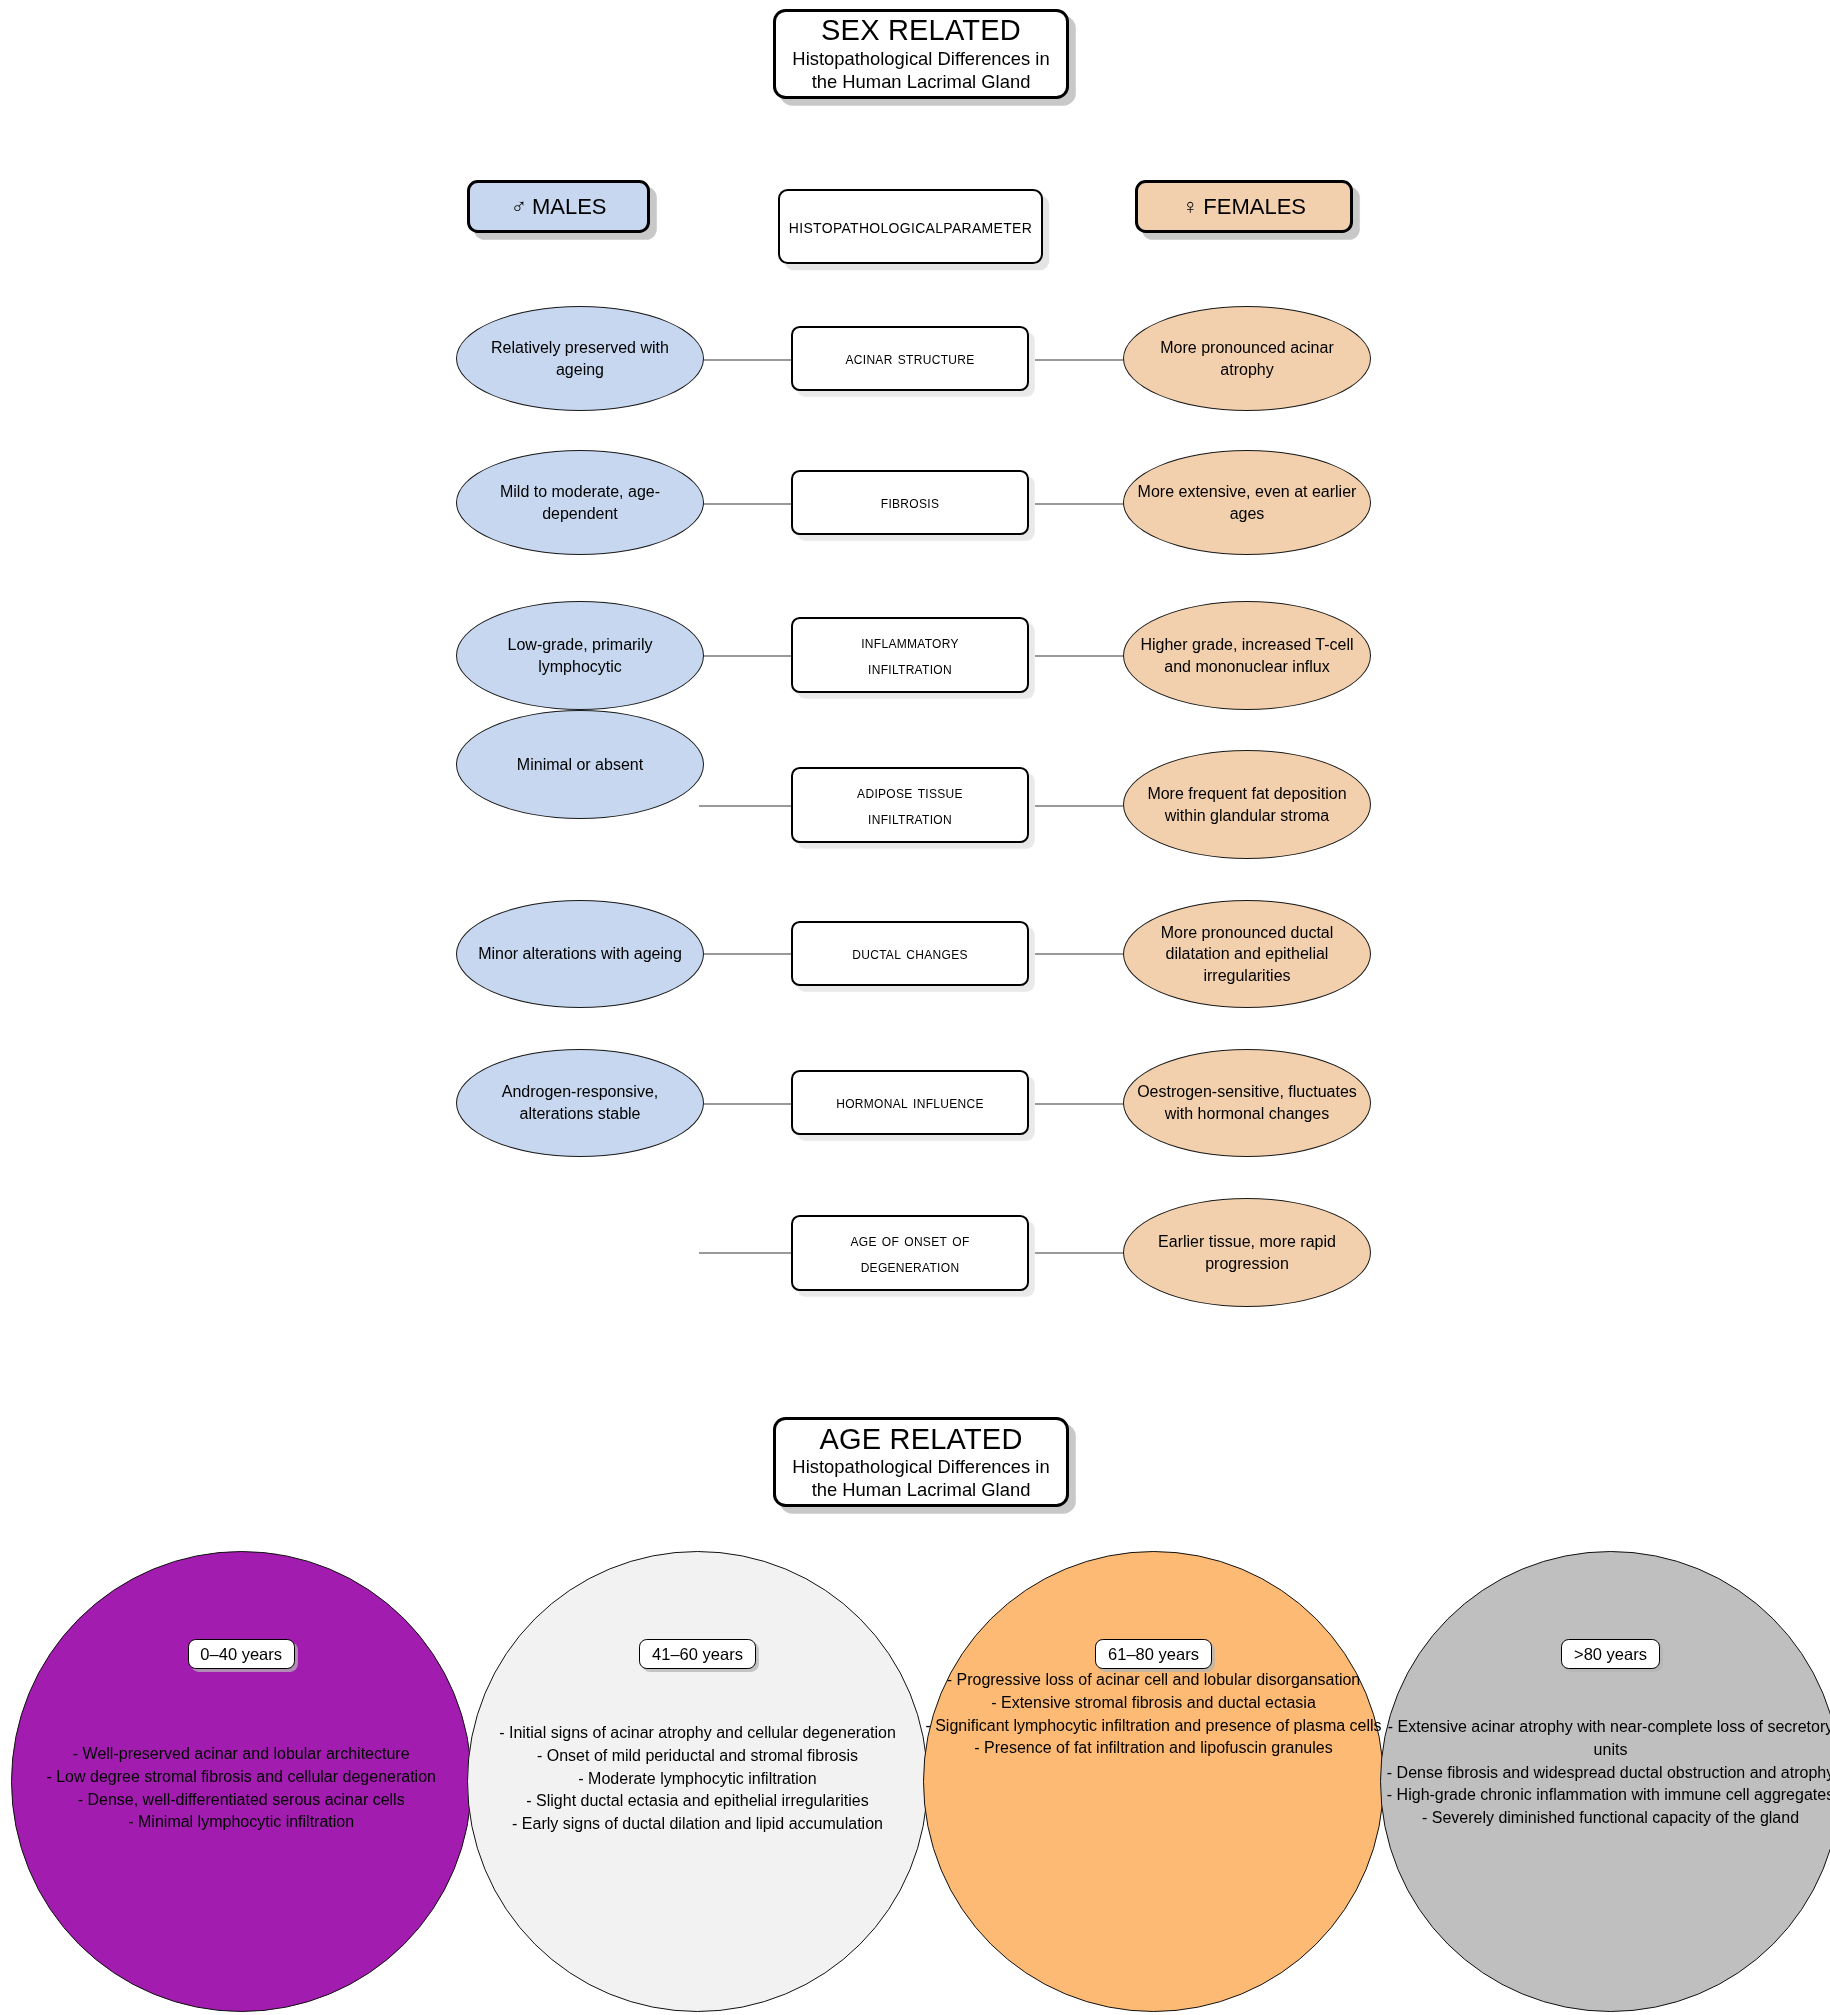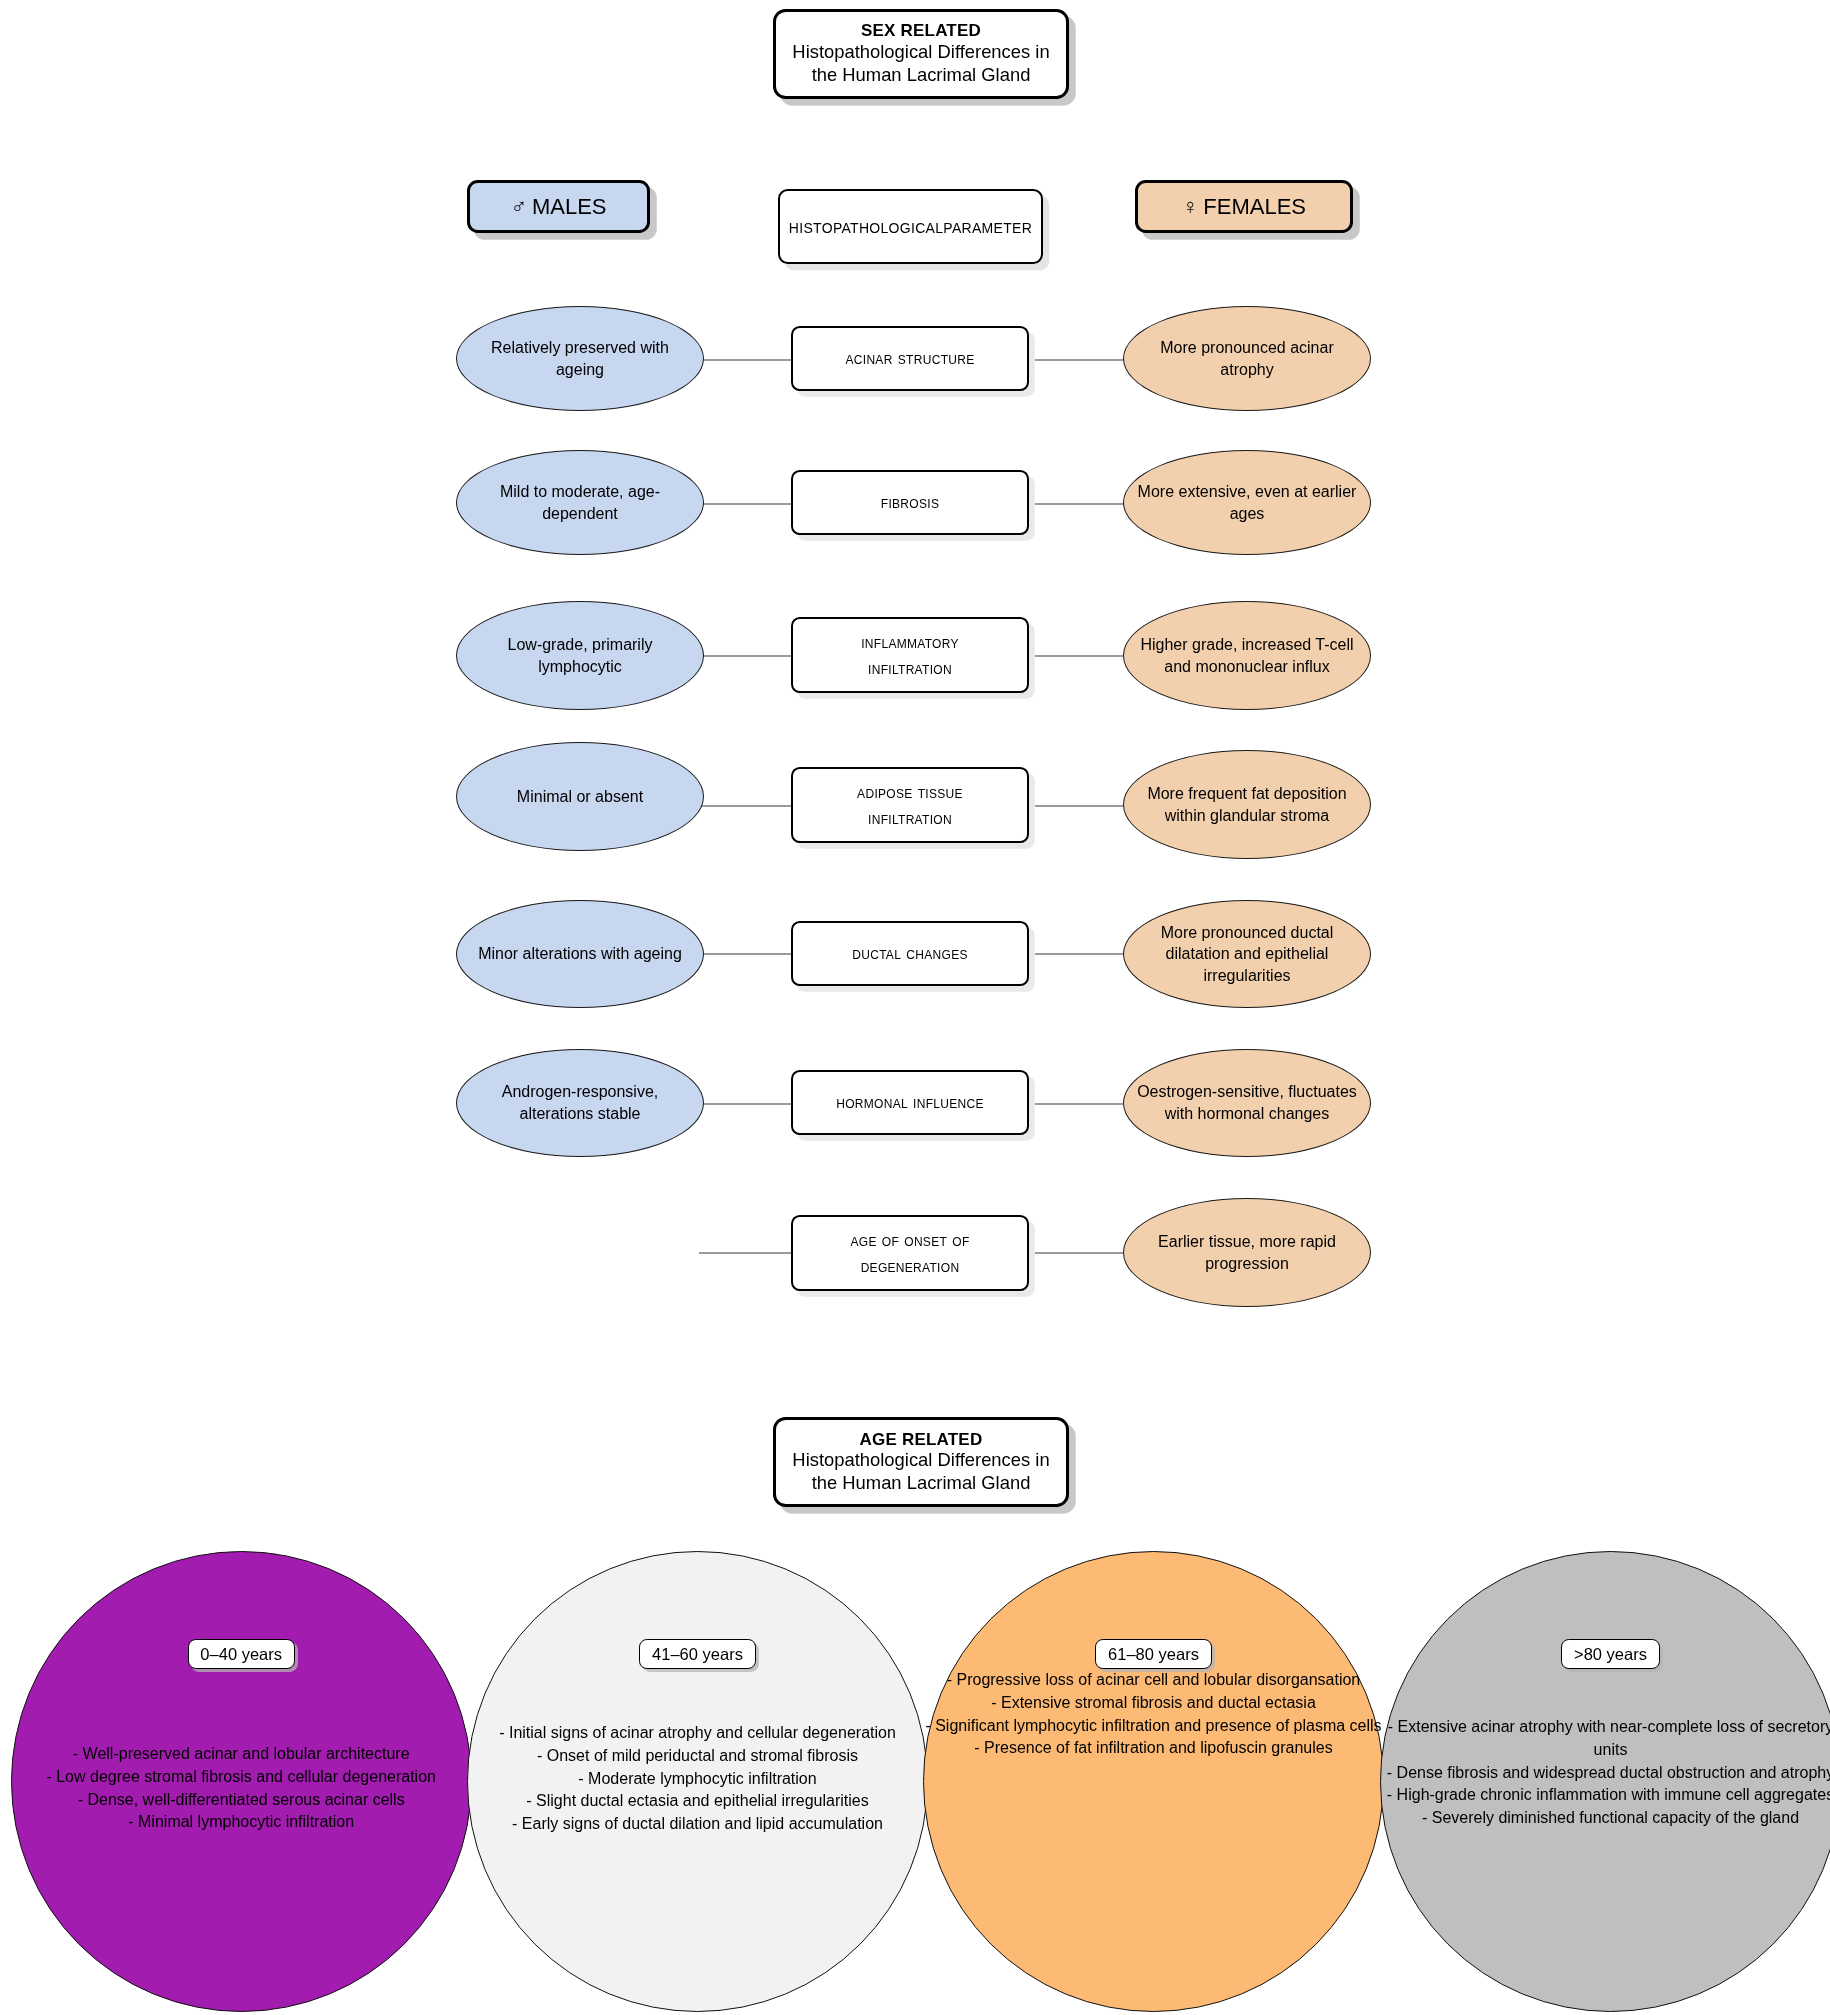--- a/index.html
+++ b/index.html
@@ -29,22 +29,22 @@
     border-radius: 12.6px;
     display: flex;
     flex-direction: column;
     align-items: center;
     justify-content: center;
     text-align: center;
     box-shadow: 6.8px 6.8px 0 0 rgba(190,190,190,0.85);
     padding: 3.9px 8.7px;
   }
   .title-card .tc-line1 {
-    font-size: 17px;
-    font-weight: 700;
+    font-size: 29px;
+    font-weight: 400;
     letter-spacing: 0.2px;
     line-height: 1.16;
     white-space: nowrap;
   }
   .title-card .tc-line2,
   .title-card .tc-line3 {
     font-size: 18.4px;
     font-weight: 400;
     line-height: 1.22;
     white-space: nowrap;
@@ -217,21 +217,21 @@
   <div class="connector" style="left:1035px; top:655px; width:92px;"></div>
   <div class="ellipse male" style="left:456px; top:601px; width:248px; height:109px;">Low-grade, primarily lymphocytic</div>
   <div class="param-box" style="left:791px; top:617px; width:238px; height:76px;text-align:right;">
     <div class="smallcaps">Inflammatory</div>
     <div class="smallcaps">infiltration</div>
   </div>
   <div class="ellipse female" style="left:1123px; top:601px; width:248px; height:109px;">Higher grade, increased T-cell and mononuclear influx</div>
 
   <div class="connector" style="left:699px; top:805px; width:92px;"></div>
   <div class="connector" style="left:1035px; top:805px; width:92px;"></div>
-  <div class="ellipse male" style="left:456px; top:742px; width:248px; height:109px;">Minimal or absent</div>
+  <div class="ellipse male" style="left:456px; top:710px; width:248px; height:109px;">Minimal or absent</div>
   <div class="param-box" style="left:791px; top:767px; width:238px; height:76px;">
     <div class="smallcaps">Adipose tissue</div>
     <div class="smallcaps">infiltration</div>
   </div>
   <div class="ellipse female" style="left:1123px; top:750px; width:248px; height:109px;">More frequent fat deposition within glandular stroma</div>
 
   <div class="connector" style="left:699px; top:953px; width:92px;"></div>
   <div class="connector" style="left:1035px; top:953px; width:92px;"></div>
   <div class="ellipse male" style="left:456px; top:900px; width:248px; height:108px;">Minor alterations with ageing</div>
   <div class="param-box" style="left:791px; top:921px; width:238px; height:65px;">

